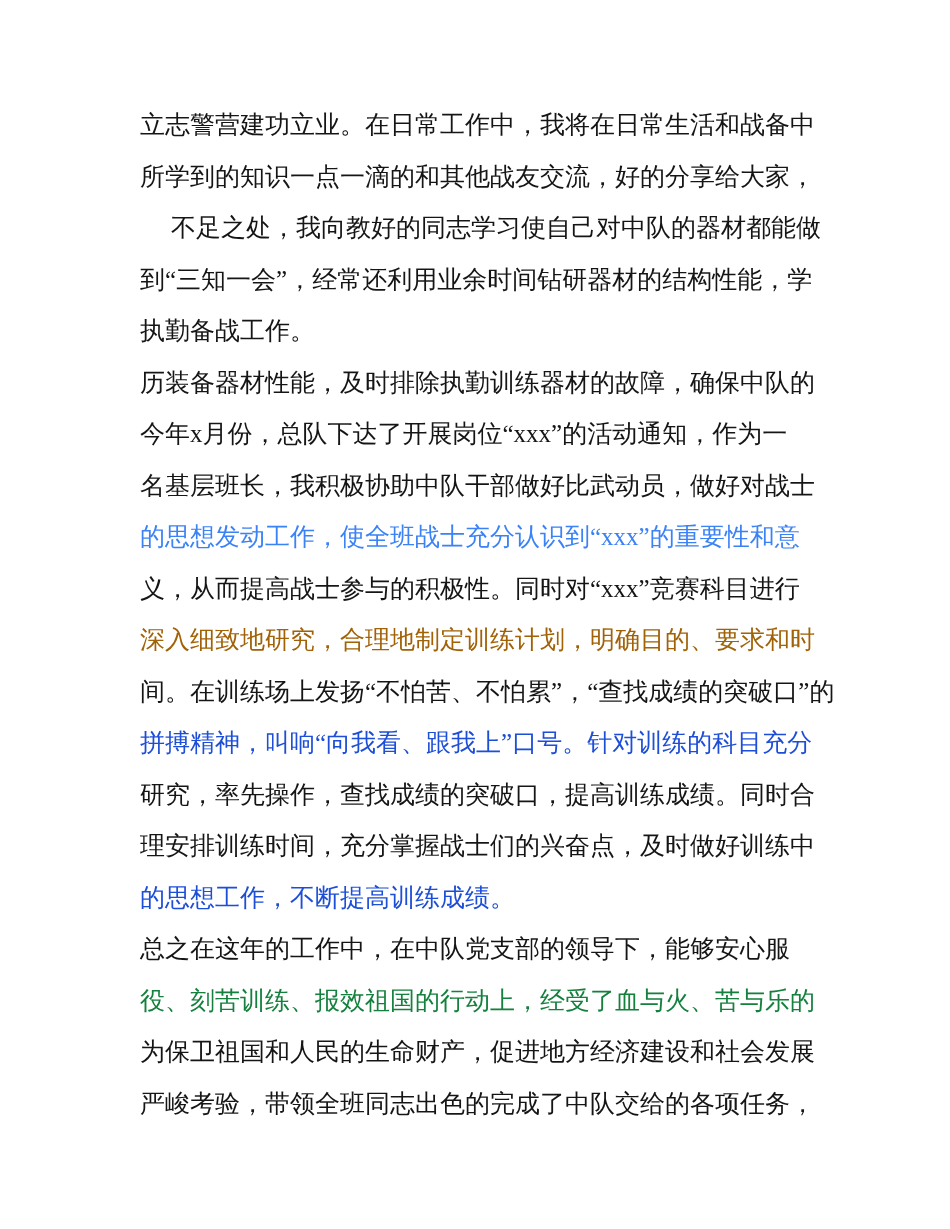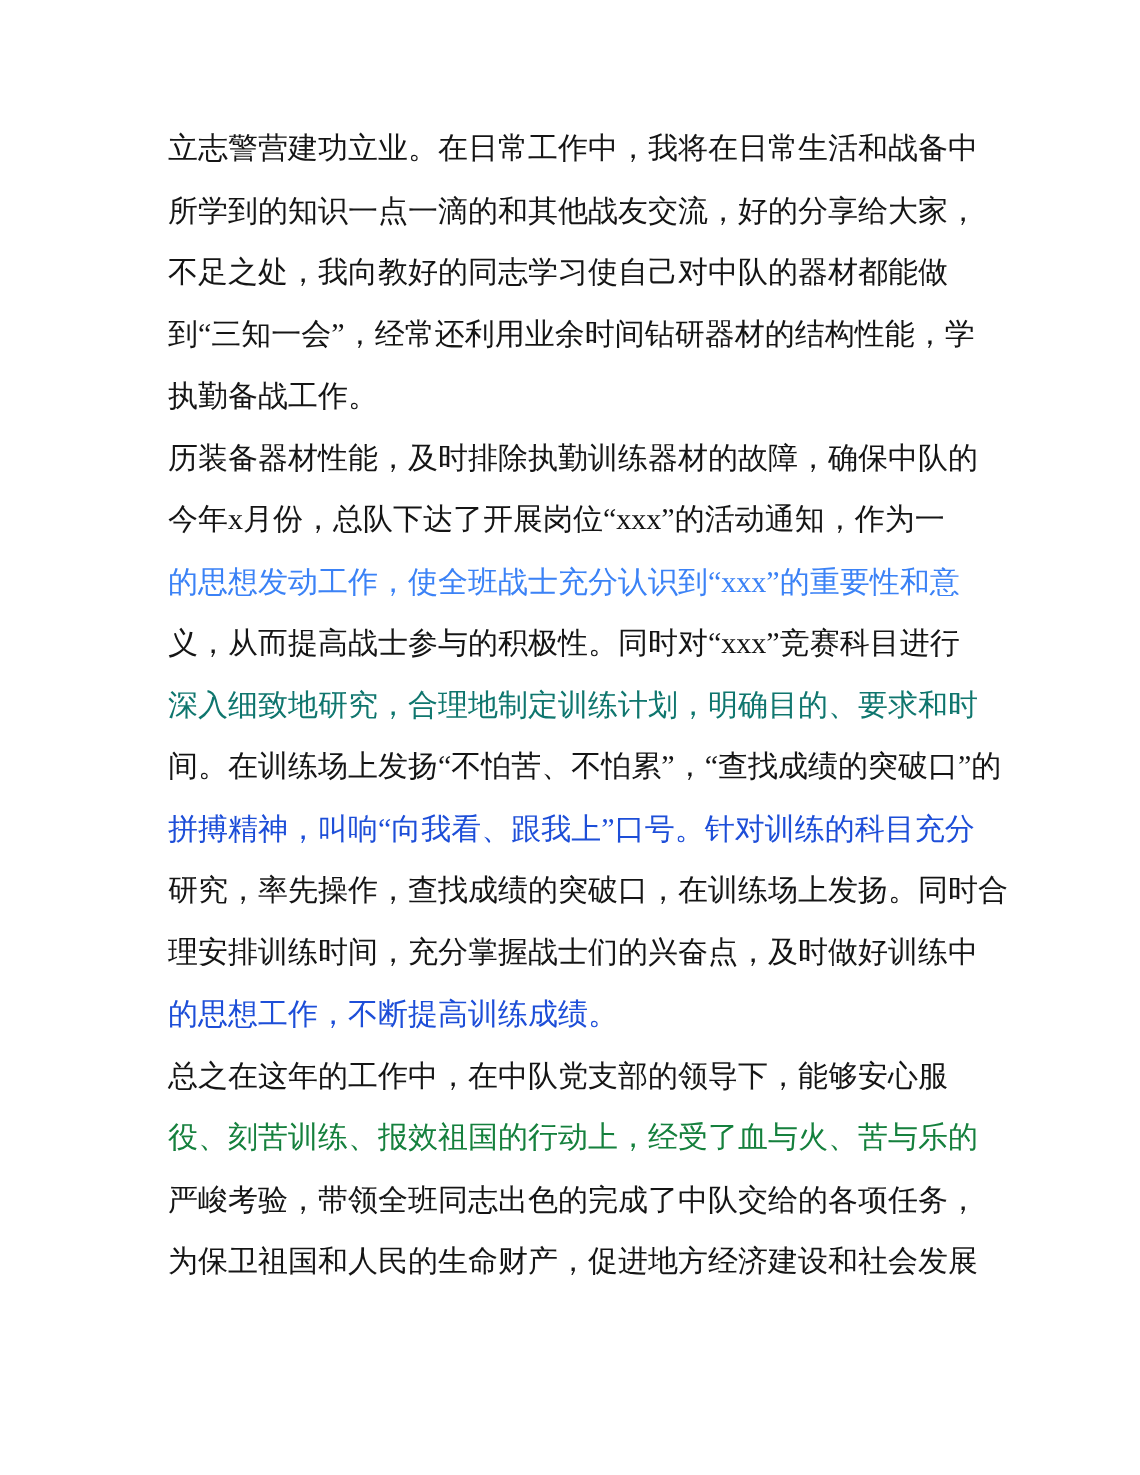--- a/index.html
+++ b/index.html
@@ -41,36 +41,37 @@
   }
 </style>
 </head>
 <body style="background: rgb(255, 255, 255);">
 
 <div class="doc-page">
   <div class="text-block">
       <div class="paragraph">
         <div class="text-line" style="color: rgb(21, 21, 21);">立志警营建功立业。在日常工作中，我将在日常生活和战备中</div>
         <div class="text-line" style="color: rgb(21, 21, 21);">所学到的知识一点一滴的和其他战友交流，好的分享给大家，</div>
-        <div class="text-line" style="color: rgb(21, 21, 21);">不足之处，我向教好的同志学习使自己对中队的器材都能做</div>
+        <div class="text-line" style="color: rgb(21, 21, 21); text-align: center;">不足之处，我向教好的同志学习使自己对中队的器材都能做</div>
         <div class="text-line" style="color: rgb(21, 21, 21);">到“三知一会”，经常还利用业余时间钻研器材的结构性能，学</div>
         <div class="text-line" style="color: rgb(21, 21, 21);">执勤备战工作。</div>
         <div class="text-line" style="color: rgb(21, 21, 21);">历装备器材性能，及时排除执勤训练器材的故障，确保中队的</div>
       </div>
       <div class="paragraph">
         <div class="text-line" style="color: rgb(21, 21, 21);">今年x月份，总队下达了开展岗位“xxx”的活动通知，作为一</div>
+        <div class="text-line" style="color: rgb(21, 21, 21);">名基层班长，我积极协助中队干部做好比武动员，做好对战士</div>
         <div class="text-line" style="color: #3b82f6;">的思想发动工作，使全班战士充分认识到“xxx”的重要性和意</div>
         <div class="text-line" style="color: rgb(21, 21, 21);">义，从而提高战士参与的积极性。同时对“xxx”竞赛科目进行</div>
-        <div class="text-line" style="color: #0f766e;">深入细致地研究，合理地制定训练计划，明确目的、要求和时</div>
+        <div class="text-line" style="color: #a16207;">深入细致地研究，合理地制定训练计划，明确目的、要求和时</div>
         <div class="text-line" style="color: rgb(21, 21, 21);">间。在训练场上发扬“不怕苦、不怕累”，“查找成绩的突破口”的</div>
         <div class="text-line" style="color: #1d4ed8;">拼搏精神，叫响“向我看、跟我上”口号。针对训练的科目充分</div>
-        <div class="text-line" style="color: rgb(21, 21, 21);">研究，率先操作，查找成绩的突破口，在训练场上发扬。同时合</div>
+        <div class="text-line" style="color: rgb(21, 21, 21);">研究，率先操作，查找成绩的突破口，提高训练成绩。同时合</div>
         <div class="text-line" style="color: rgb(21, 21, 21);">理安排训练时间，充分掌握战士们的兴奋点，及时做好训练中</div>
         <div class="text-line" style="color: #1d4ed8;">的思想工作，不断提高训练成绩。</div>
       </div>
       <div class="paragraph">
         <div class="text-line" style="color: rgb(21, 21, 21);">总之在这年的工作中，在中队党支部的领导下，能够安心服</div>
         <div class="text-line" style="color: #15803d;">役、刻苦训练、报效祖国的行动上，经受了血与火、苦与乐的</div>
+        <div class="text-line" style="color: rgb(21, 21, 21);">为保卫祖国和人民的生命财产，促进地方经济建设和社会发展</div>
         <div class="text-line" style="color: rgb(21, 21, 21);">严峻考验，带领全班同志出色的完成了中队交给的各项任务，</div>
-        <div class="text-line" style="color: rgb(21, 21, 21);">为保卫祖国和人民的生命财产，促进地方经济建设和社会发展</div>
       </div>
     </div>
 </div>
 
 </body></html>

